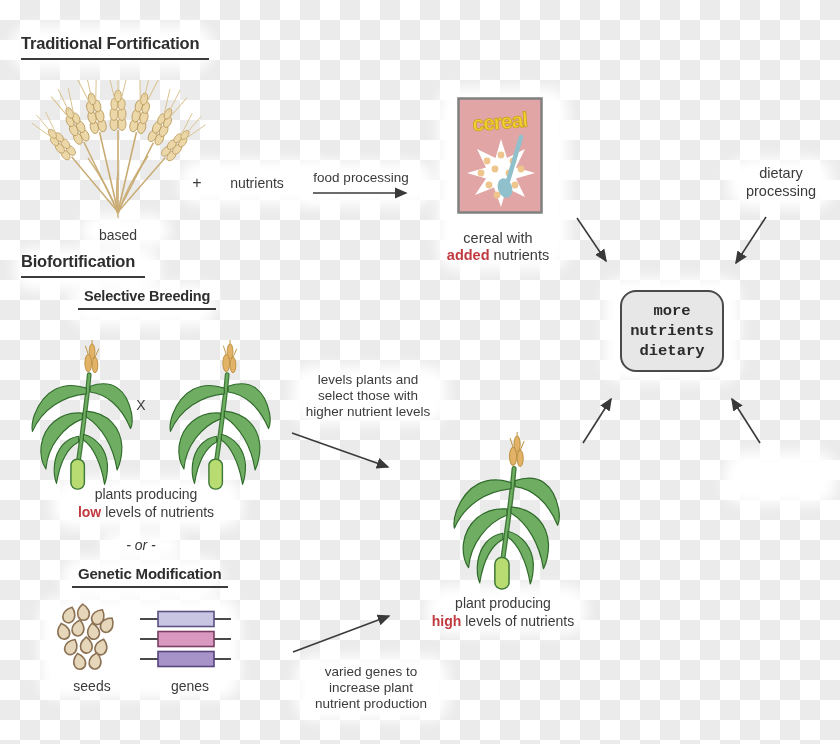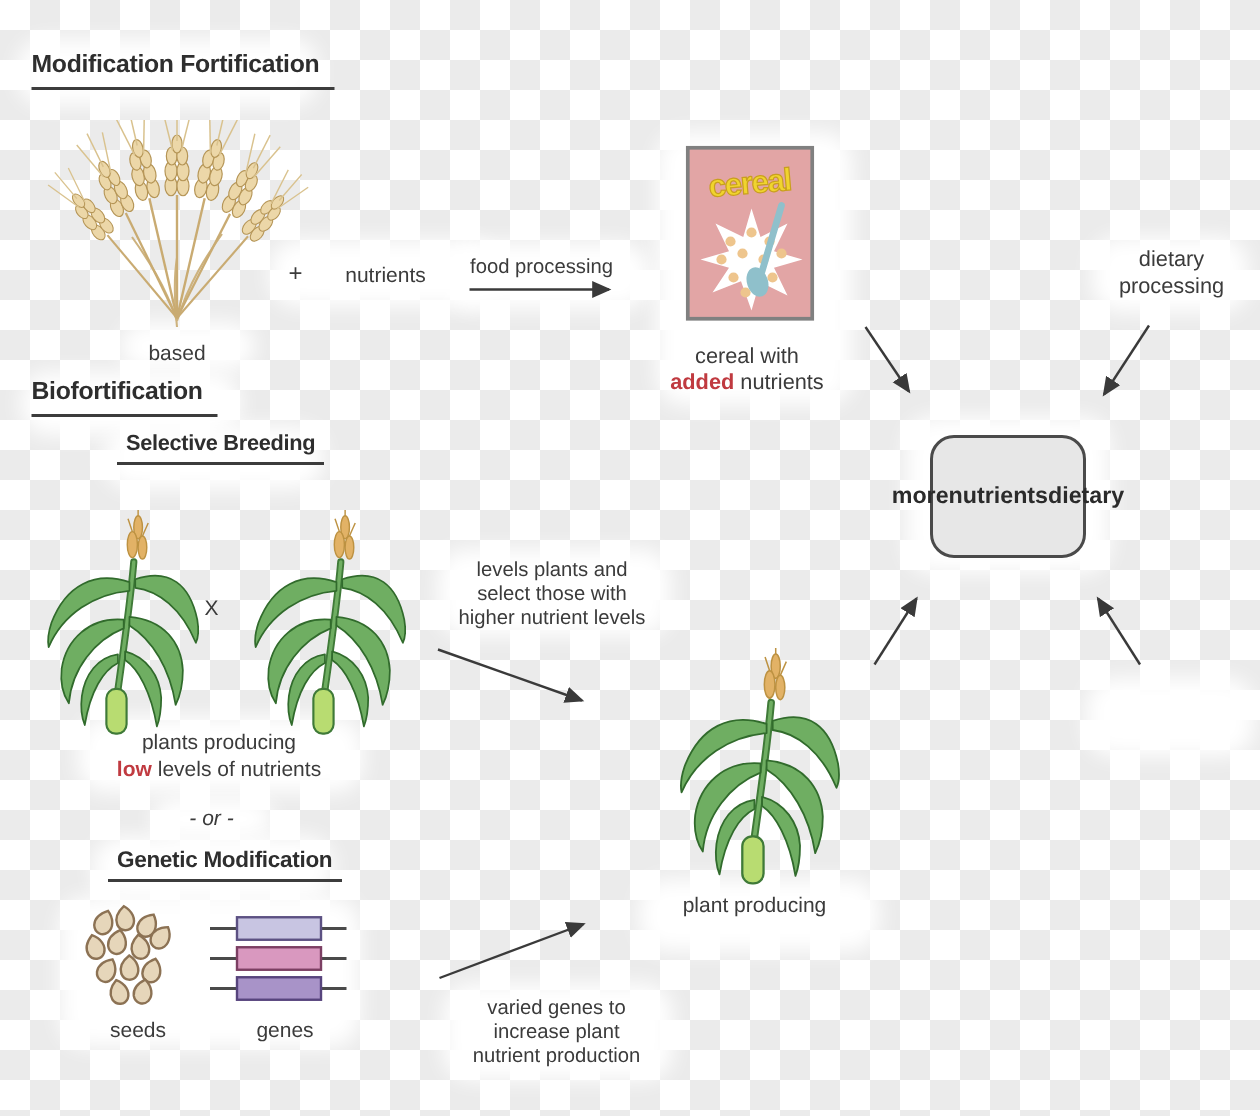--- a/index.html
+++ b/index.html
@@ -25,22 +25,22 @@
     font-size:14.5px;font-weight:700;color:#2e2e2e;letter-spacing:-0.2px;
     border-bottom:2px solid #3c3c3c;padding:0 6px 4px 6px;display:inline-block;
   }
   .lbl{font-size:14px;line-height:18px;white-space:nowrap;}
   .note{font-size:13.5px;line-height:15.8px;white-space:nowrap;}
   .red{color:#c03a40;font-weight:700;}
   .italic{font-style:italic;}
   .outcome-box{
     position:absolute;left:620px;top:290px;width:100px;height:78px;
     background:#e7e7e7;border:2.5px solid #4a4a4a;border-radius:16px;
-    display:flex;align-items:center;justify-content:center;
-    font-size:15.5px;font-weight:700;line-height:20px;color:#2b2b2b;
+    display:flex;flex-direction:column;align-items:center;justify-content:center;
+    font-size:15.5px;font-weight:700;line-height:20px;color:#2b2b2b;font-family:Liberation Mono, monospace;
   }
   svg{display:block;}
   .arrow-layer{position:absolute;left:0;top:0;pointer-events:none;}
 </style>
 </head>
 <body>
 
 <div id="canvas">
 
   <svg width="0" height="0" style="position:absolute">
@@ -110,21 +110,21 @@
   <div class="patch" style="left:70px;top:284px;width:146px;height:42px;"></div>
   <div class="patch" style="left:52px;top:478px;width:190px;height:50px;"></div>
   <div class="patch" style="left:292px;top:366px;width:155px;height:58px;"></div>
   <div class="patch" style="left:102px;top:532px;width:80px;height:28px;"></div>
   <div class="patch" style="left:62px;top:558px;width:160px;height:42px;"></div>
   <div class="patch" style="left:40px;top:598px;width:200px;height:100px;"></div>
   <div class="patch" style="left:296px;top:656px;width:152px;height:64px;"></div>
   <div class="patch" style="left:426px;top:586px;width:160px;height:48px;"></div>
   <div class="patch" style="left:724px;top:452px;width:112px;height:52px;"></div>
 
-  <div class="abs h1" style="left:21px;top:34px;">Modification Fortification</div>
+  <div class="abs h1" style="left:21px;top:34px;">Traditional Fortification</div>
 
   <svg class="abs" style="left:30px;top:80px;" width="176" height="140" viewBox="0 0 176 140">
     <path d="M88,134 C80,110 68,92 58,78" fill="none" stroke="#cdb27e" stroke-width="1.4"></path>
     <path d="M88,134 C96,108 108,90 118,76" fill="none" stroke="#cdb27e" stroke-width="1.4"></path>
     <path d="M88,138 C86,118 86,104 88,92" fill="none" stroke="#cdb27e" stroke-width="1.4"></path>
     <use href="#wheat-spike" transform="translate(88,132) rotate(-40) scale(0.88)"></use>
     <use href="#wheat-spike" transform="translate(88,132) rotate(-26) scale(0.95)"></use>
     <use href="#wheat-spike" transform="translate(88,132) rotate(-13)"></use>
     <use href="#wheat-spike" transform="translate(88,132)"></use>
     <use href="#wheat-spike" transform="translate(88,132) rotate(13)"></use>
@@ -235,20 +235,21 @@
     <div>varied genes to</div>
     <div>increase plant</div>
     <div>nutrient production</div>
   </div>
 
   <svg class="abs" style="left:450px;top:432px;" width="112" height="160" viewBox="0 0 110 158">
       <use href="#corn-plant"></use>
     </svg>
   <div class="abs lbl ctr" style="left:503px;top:594px;line-height:18px;">
     <div>plant producing</div>
+    <div><span class="red">high</span><span> levels of nutrients</span></div>
   </div>
 
   <svg class="arrow-layer" width="840" height="744" viewBox="0 0 840 744">
     <defs>
       <marker id="ah" markerWidth="9" markerHeight="8" refX="7" refY="3.5" orient="auto">
         <path d="M0,0 L8,3.5 L0,7 Z" fill="#3a3a3a"></path>
       </marker>
     </defs>
     <g stroke="#3a3a3a" stroke-width="1.6" fill="none">
       <line x1="313" y1="193" x2="406" y2="193" marker-end="url(#ah)"></line>

